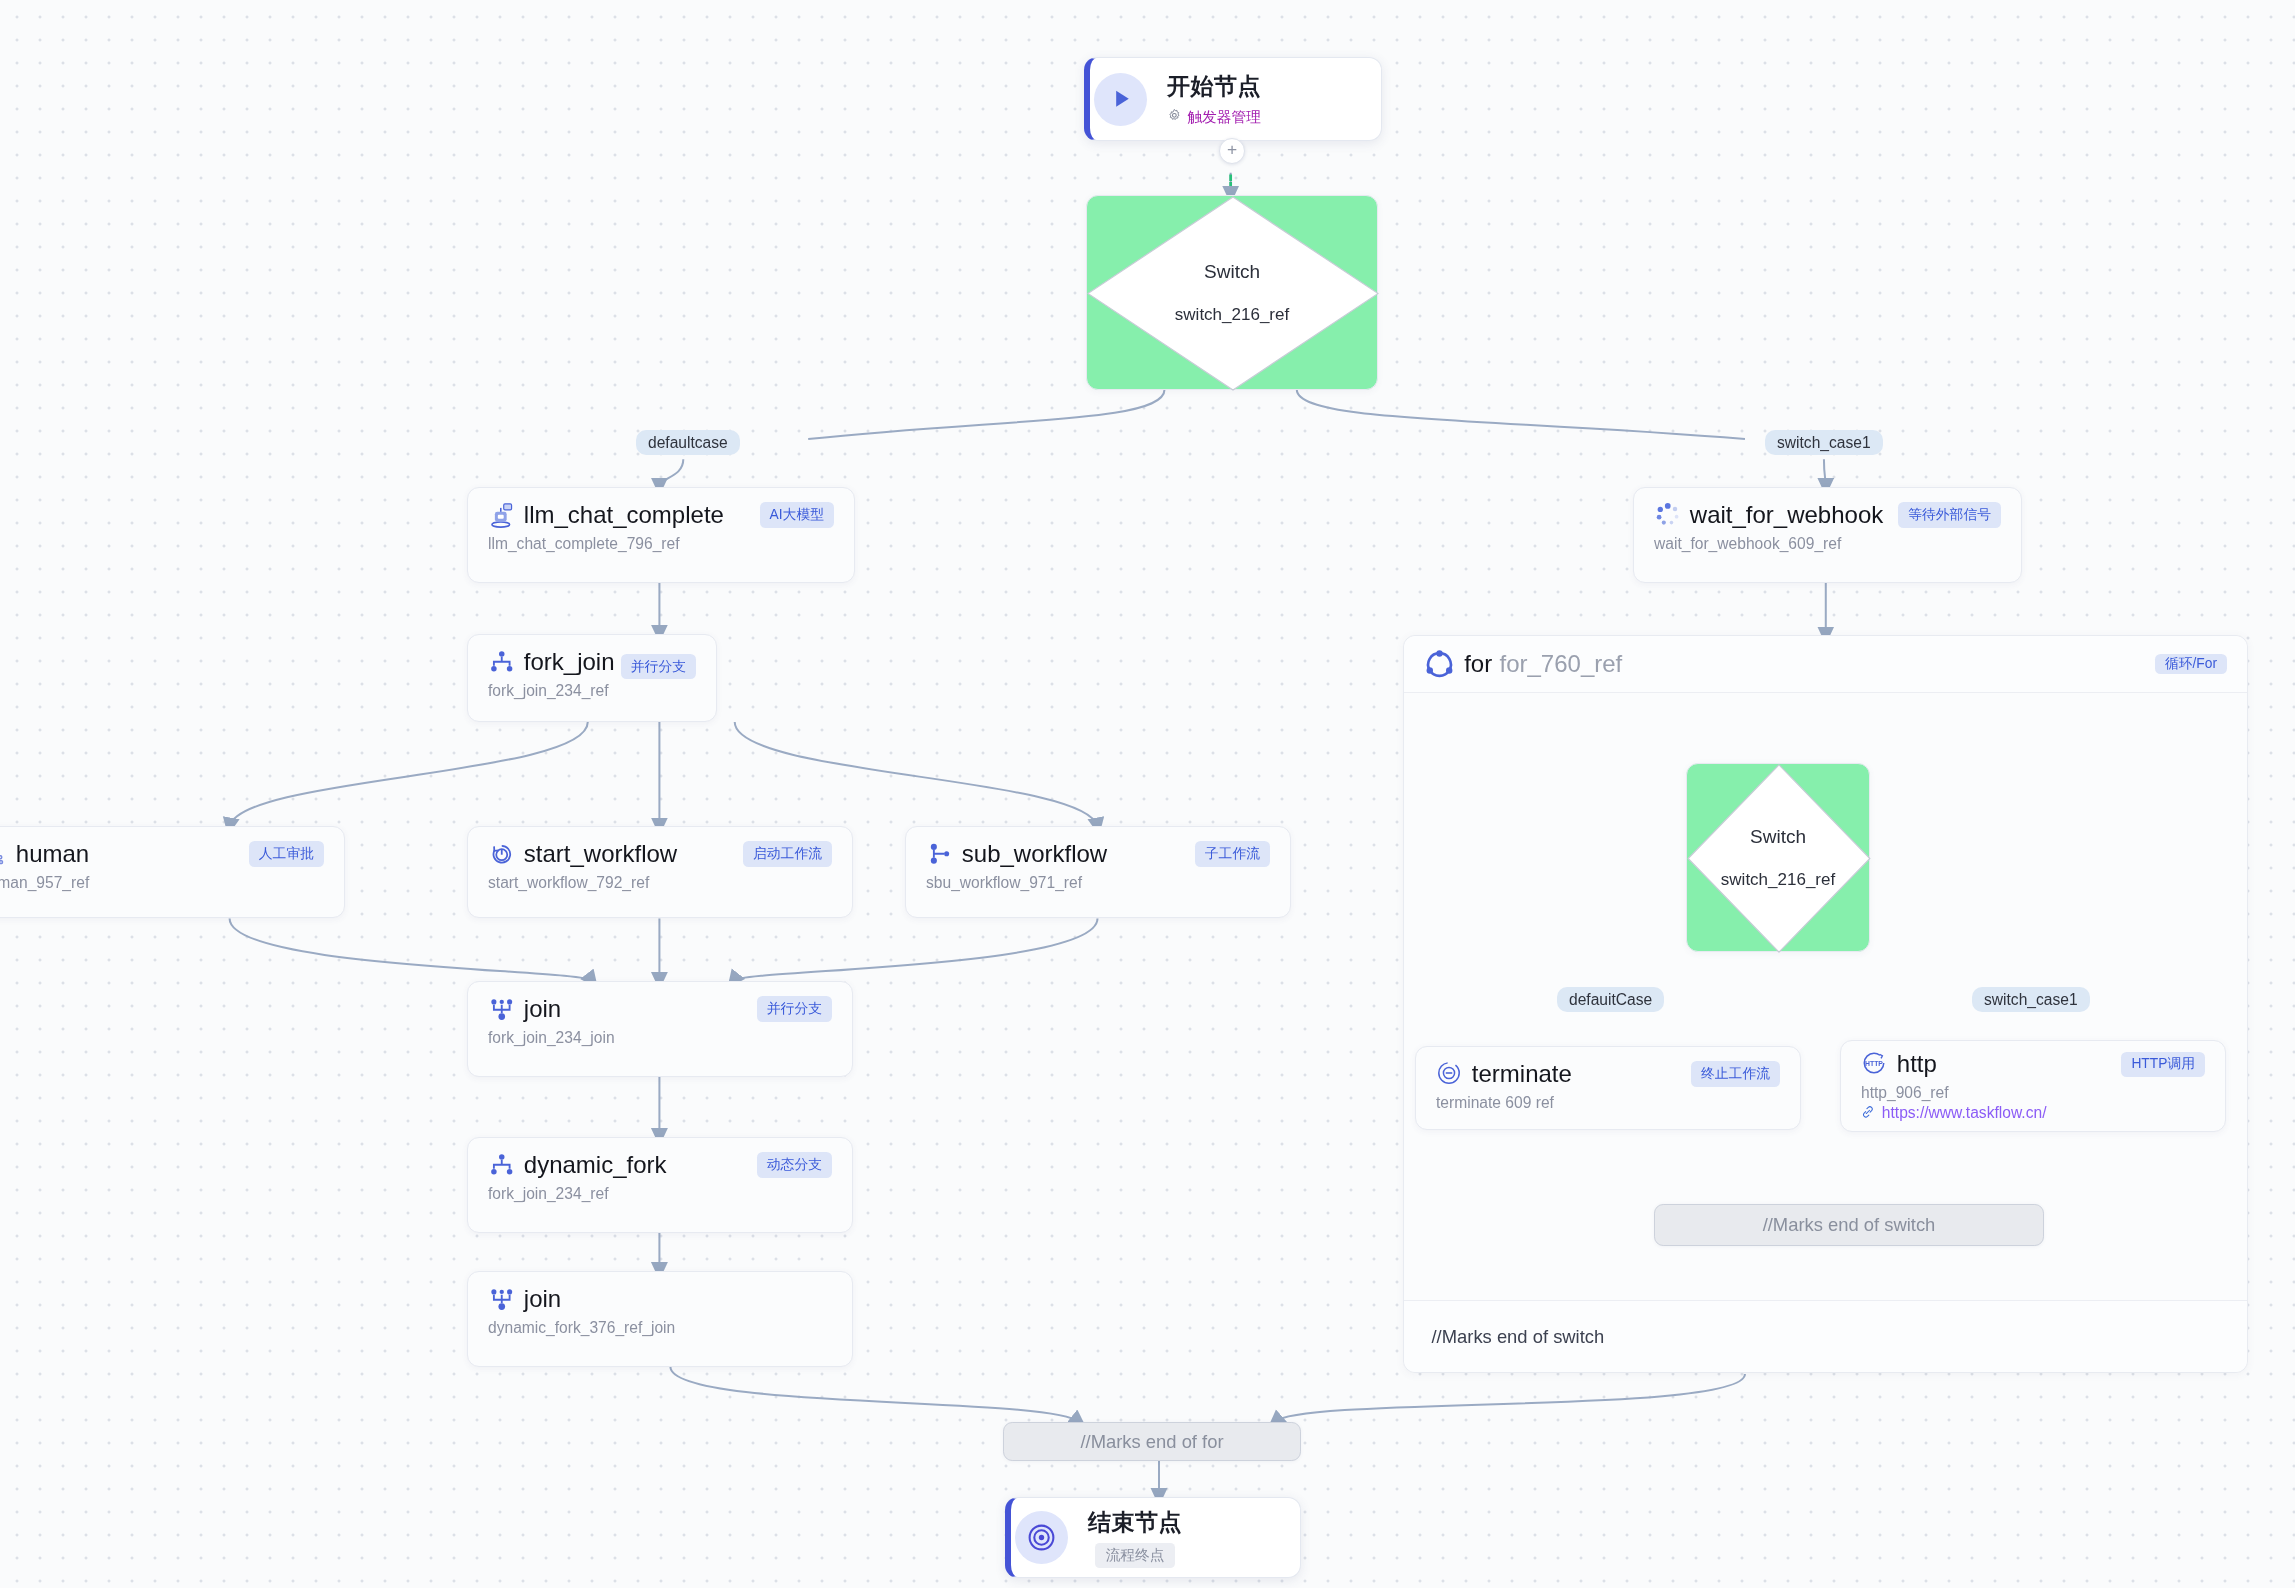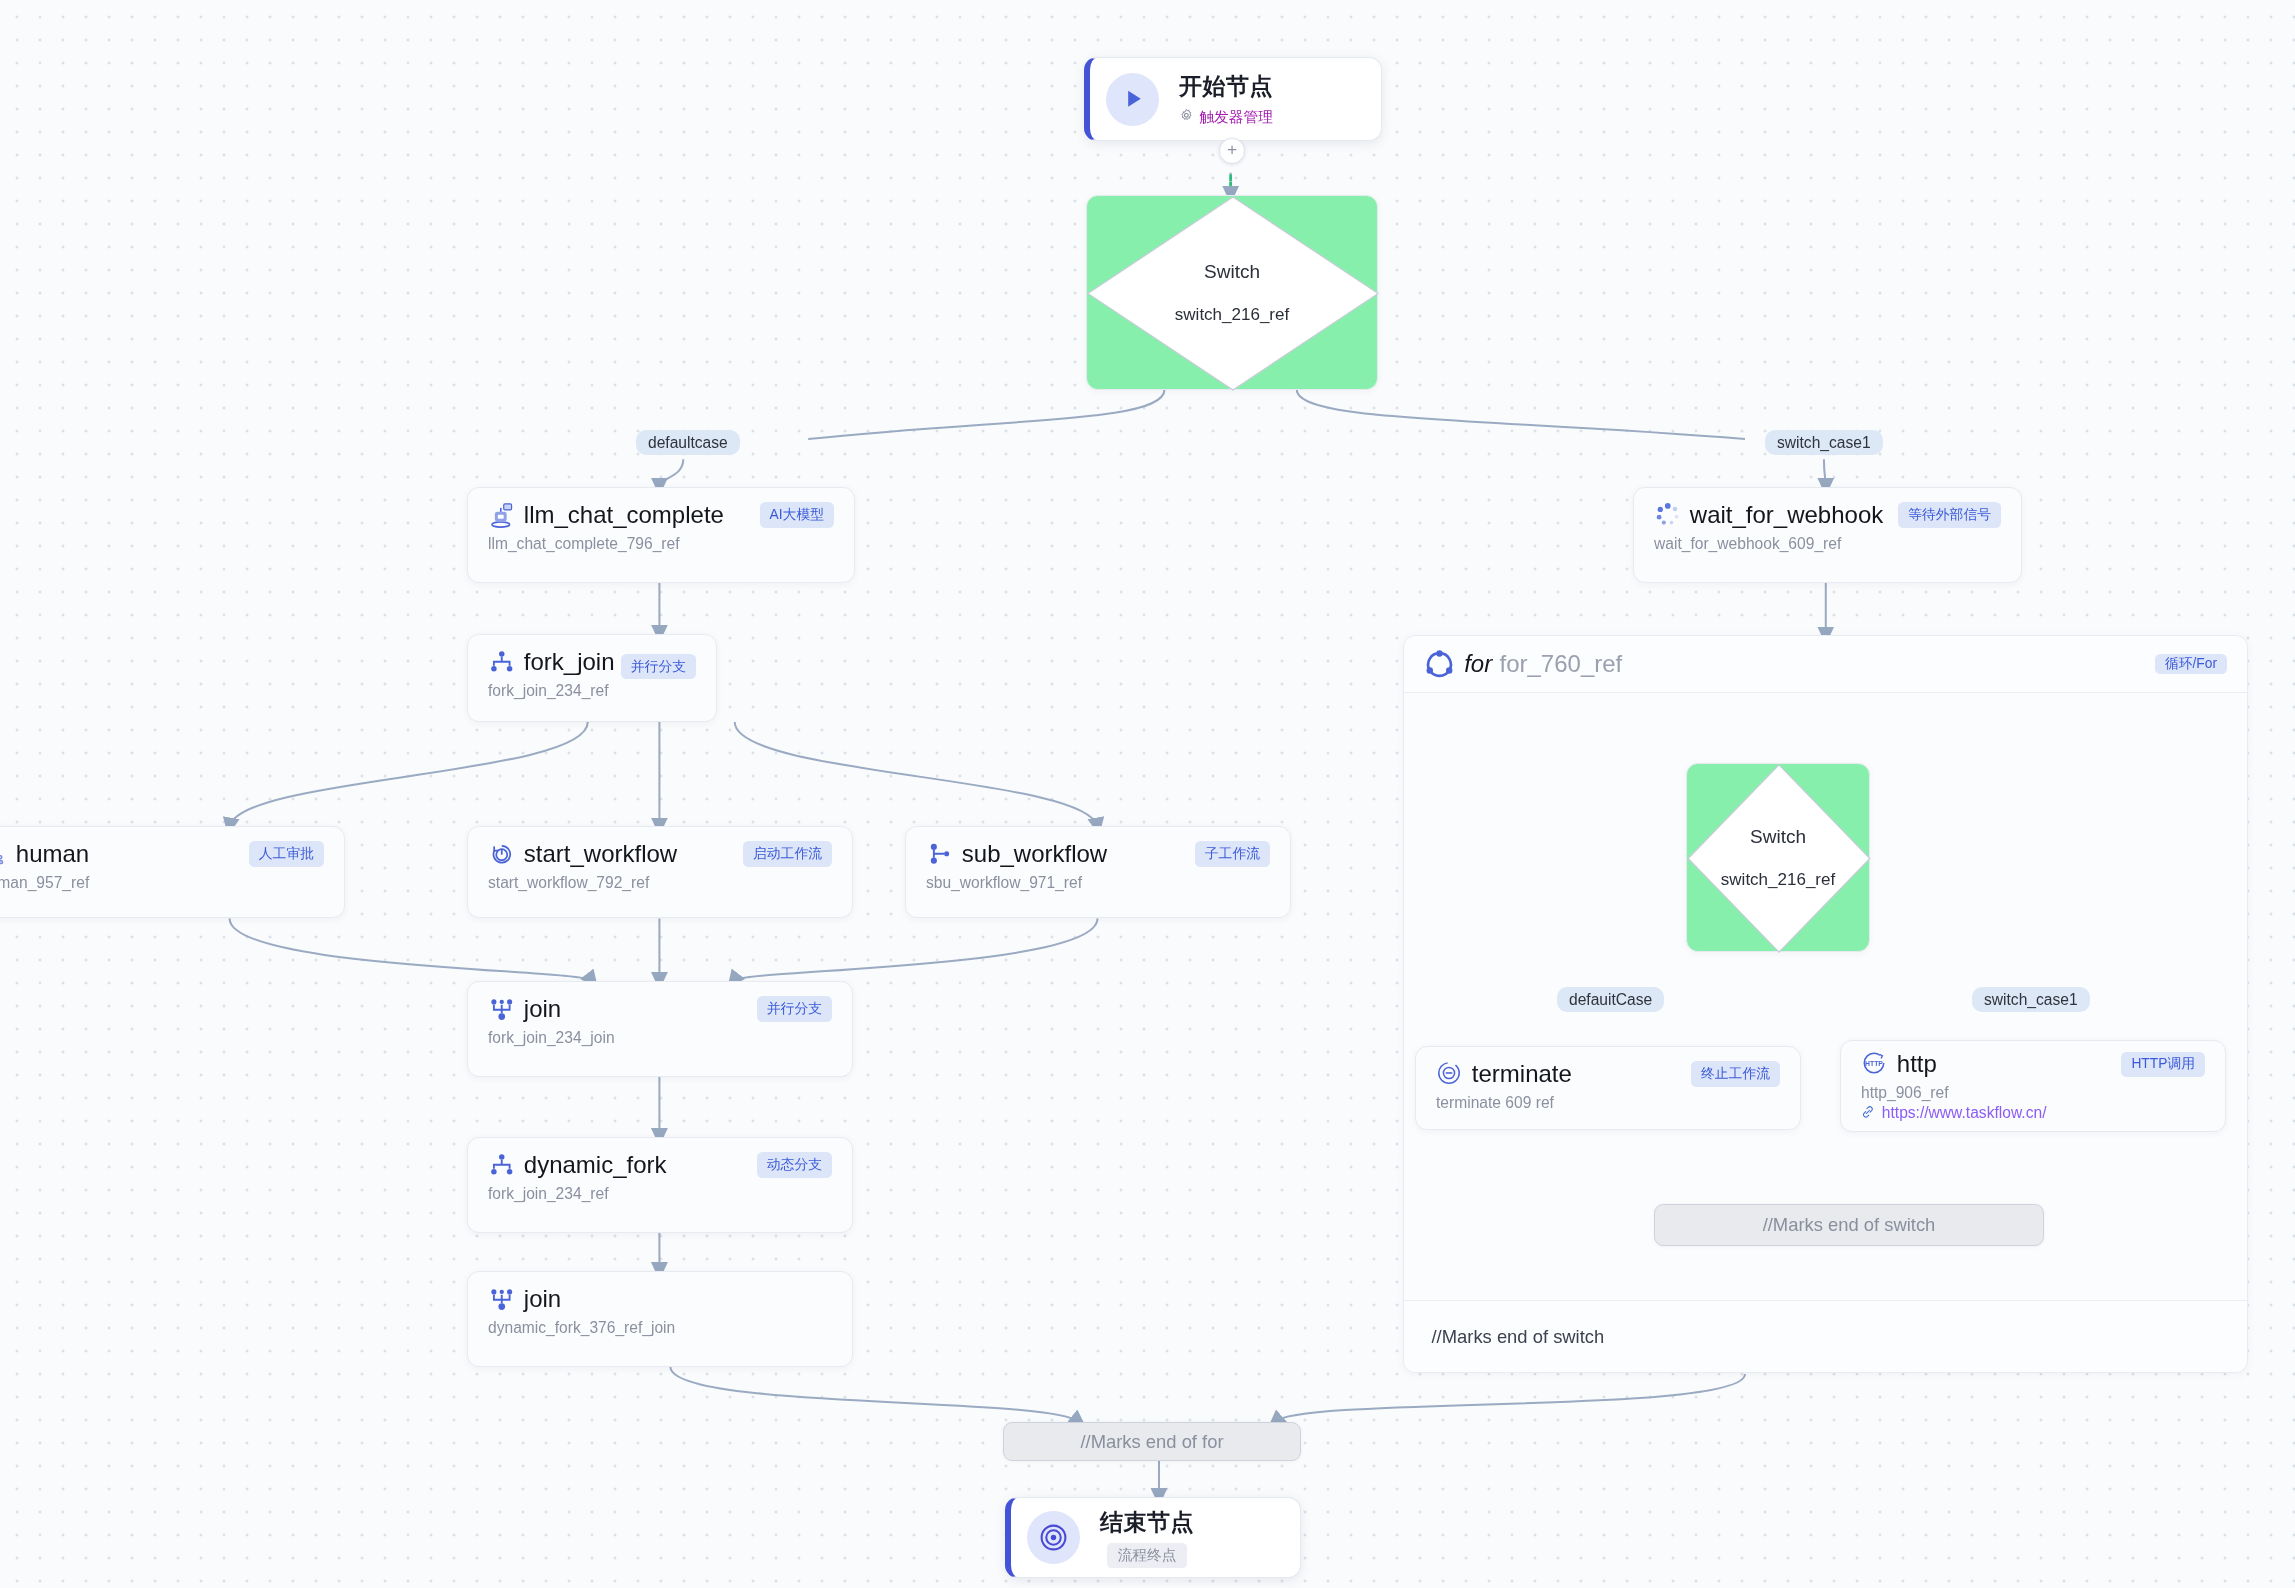--- a/index.html
+++ b/index.html
@@ -22,21 +22,21 @@
   .node{position:absolute;box-sizing:border-box;}
 
   
   .terminal{
     background:#ffffff;
     border:0.9px solid #e4e8f0;
     border-left:6.4px solid #4453d6;
     border-radius:13px;
     box-shadow:0 2.8px 11px rgba(60,70,120,.10);
     display:flex;align-items:center;
-    padding-left:16px;
+    padding-left:4px;
   }
   .terminal .tdisc{
     width:53px;height:53px;border-radius:50%;
     background:#dfe5fb;
     display:flex;align-items:center;justify-content:center;
     flex:0 0 auto;
   }
   .terminal .tbody{margin-left:20px;display:flex;flex-direction:column;align-items:center;}
   .terminal .ttitle{
     font-size:23px;font-weight:700;color:#1b1e28;letter-spacing:0.5px;
@@ -106,21 +106,21 @@
   .loop-header{
     position:absolute;left:0;right:0;top:0;height:57px;
     box-sizing:border-box;
     border-bottom:0.9px solid #eceef3;
     display:flex;align-items:center;
     padding:0 20px;
     border-radius:12px 12px 0 0;
     background:#fcfdfe;
   }
   .loop-header .ico{width:31px;height:31px;margin-right:9.2px;flex:0 0 auto;}
-  .loop-header .lname{font-size:24px;color:#14161d;font-style:italic;}
+  .loop-header .lname{font-size:24px;color:#14161d;}
   .loop-header .lref{font-size:24px;color:#9aa0ae;margin-left:7.3px;}
   .loop-header .badge{
     margin-left:auto;background:#dde5f8;color:#3a5ad9;
     font-size:13.8px;border-radius:5.5px;padding:1px 10px;
   }
   .loop-footer{
     position:absolute;left:0;right:0;bottom:0;height:72px;
     box-sizing:border-box;
     border-top:0.9px solid #eceef3;
     display:flex;align-items:center;padding:0 27.5px;

